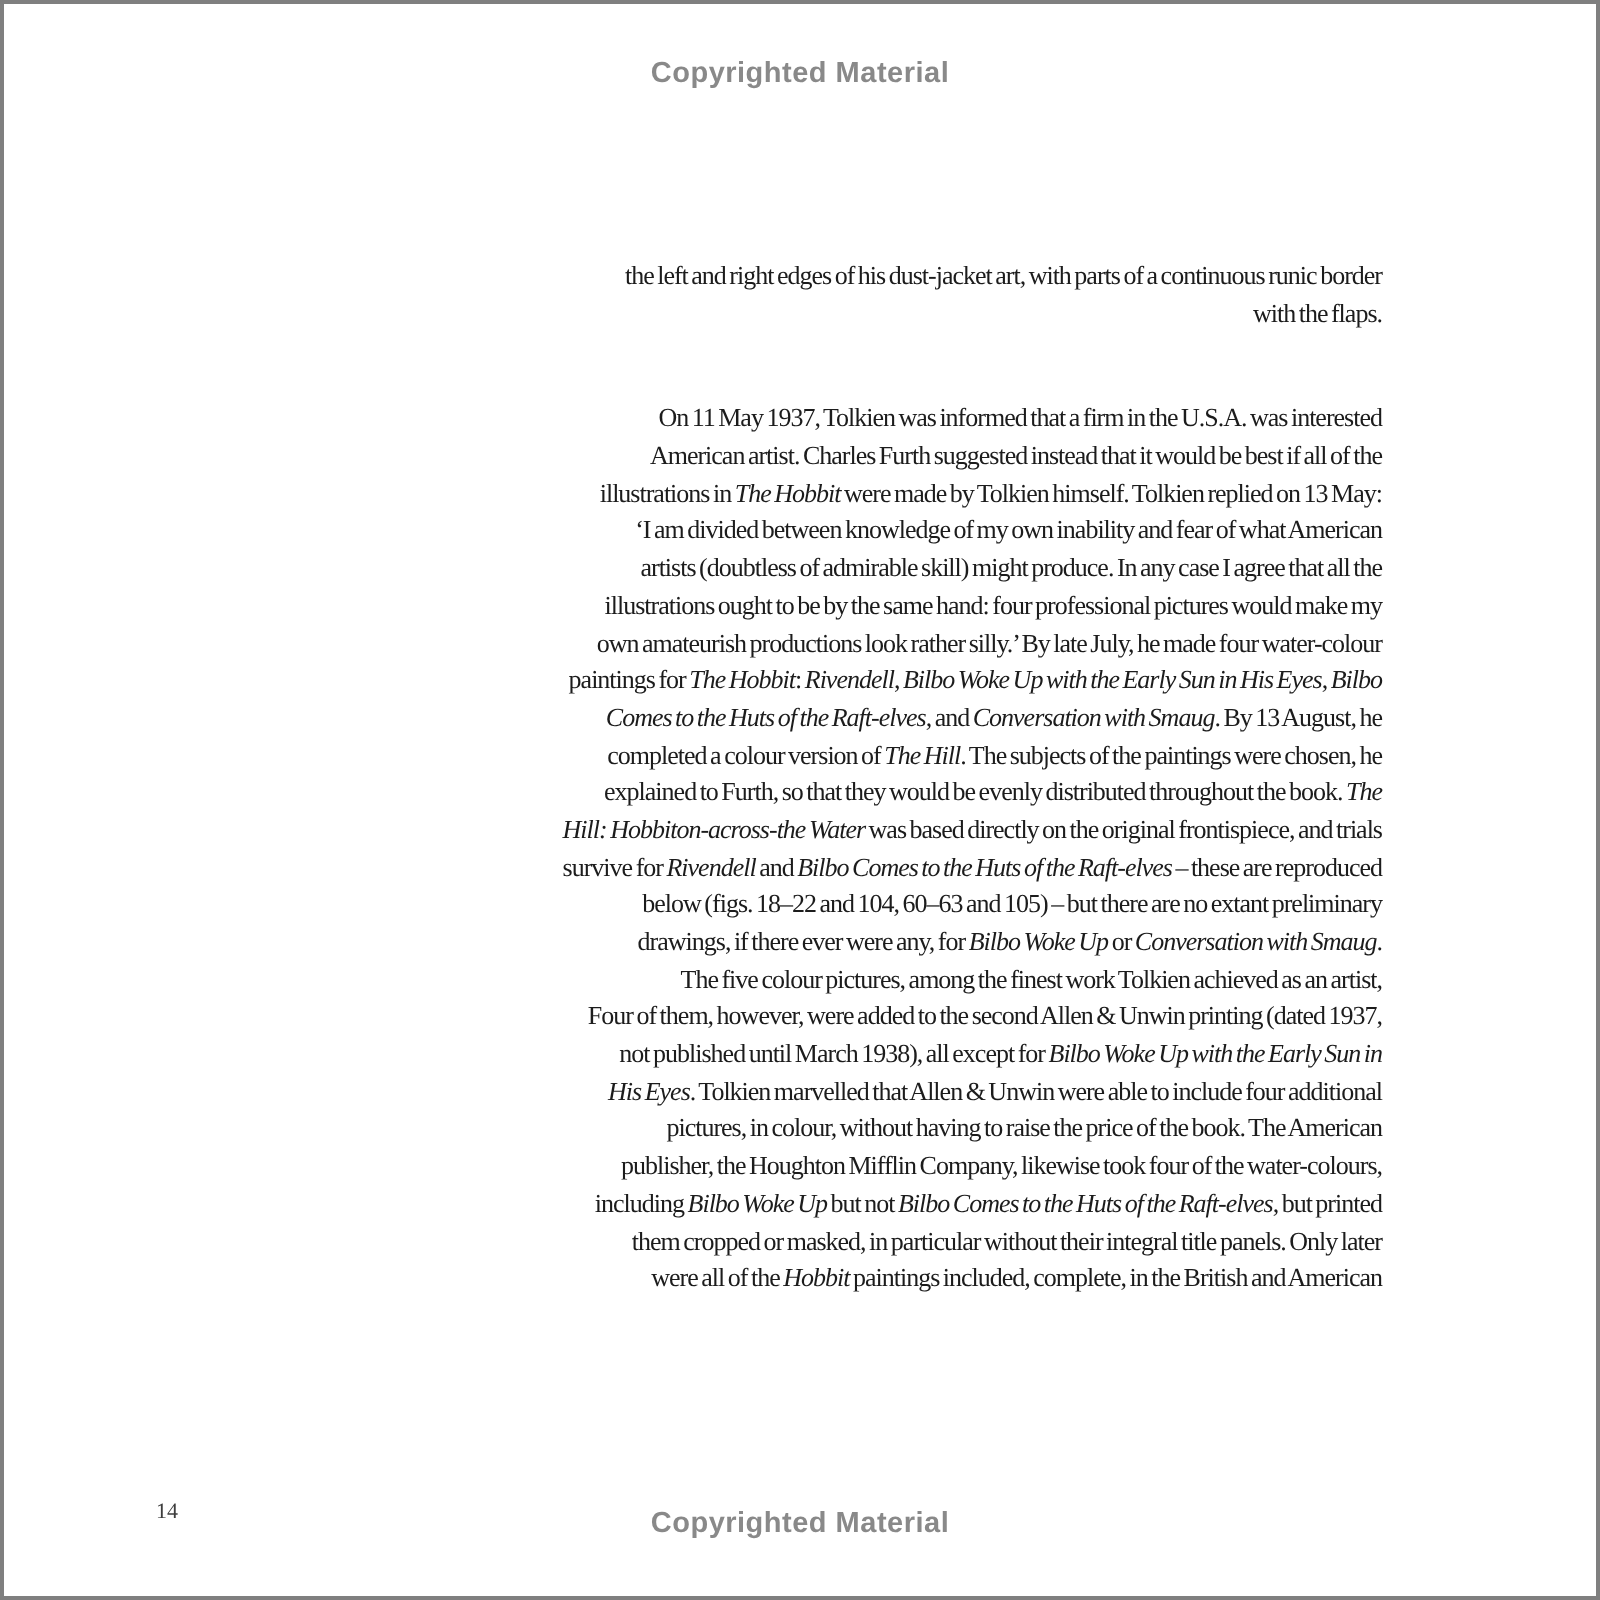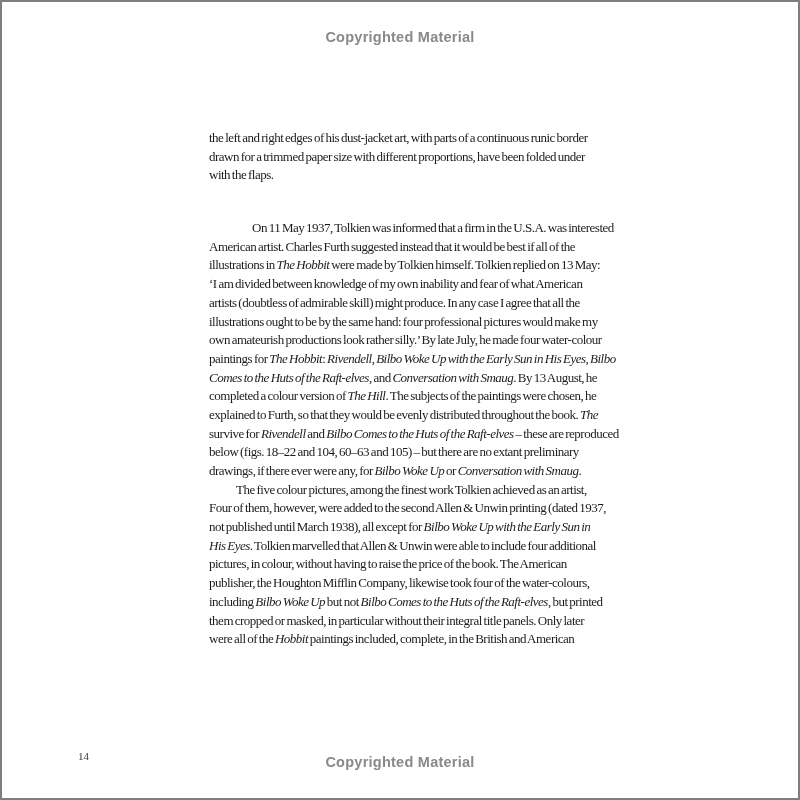--- a/index.html
+++ b/index.html
@@ -56,35 +56,35 @@
   .line.ind1 { padding-left: 27px; }
   .line.ind2 { padding-left: 43px; margin-top: 34px; }
   .it { font-style: italic; }
 </style>
 </head>
 <body>
 
 <div class="page" style="border-color: rgb(127, 127, 127);">
   <div class="copyright top" style="color: rgb(137, 137, 137);">Copyrighted Material</div>
 
-  <div class="text-block" id="text-block" style="color: rgb(28, 28, 28);">
+  <div class="text-block" id="text-block" style="color: rgb(28, 28, 28); text-align: right;">
       <div class="line"><span class="seg">the left and right edges of his dust-jacket art, with parts of a continuous runic border</span></div>
-      <div class="line"><span class="seg">drawn for a trimmed paper size with different proportions, have been folded under</span></div>
       <div class="line"><span class="seg">with the flaps.</span></div>
       <div class="line ind2"><span class="seg">On 11 May 1937, Tolkien was informed that a firm in the U.S.A. was interested</span></div>
       <div class="line"><span class="seg">American artist. Charles Furth suggested instead that it would be best if all of the</span></div>
       <div class="line"><span class="seg">illustrations in </span><span class="seg it">The Hobbit</span><span class="seg"> were made by Tolkien himself. Tolkien replied on 13 May:</span></div>
       <div class="line"><span class="seg">‘I am divided between knowledge of my own inability and fear of what American</span></div>
       <div class="line"><span class="seg">artists (doubtless of admirable skill) might produce. In any case I agree that all the</span></div>
       <div class="line"><span class="seg">illustrations ought to be by the same hand: four professional pictures would make my</span></div>
       <div class="line"><span class="seg">own amateurish productions look rather silly.’ By late July, he made four water-colour</span></div>
       <div class="line"><span class="seg">paintings for </span><span class="seg it">The Hobbit</span><span class="seg">: </span><span class="seg it">Rivendell</span><span class="seg">, </span><span class="seg it">Bilbo Woke Up with the Early Sun in His Eyes</span><span class="seg">, </span><span class="seg it">Bilbo</span></div>
       <div class="line"><span class="seg it">Comes to the Huts of the Raft-elves</span><span class="seg">, and </span><span class="seg it">Conversation with Smaug</span><span class="seg">. By 13 August, he</span></div>
       <div class="line"><span class="seg">completed a colour version of </span><span class="seg it">The Hill</span><span class="seg">. The subjects of the paintings were chosen, he</span></div>
       <div class="line"><span class="seg">explained to Furth, so that they would be evenly distributed throughout the book. </span><span class="seg it">The</span></div>
+      <div class="line"><span class="seg it">Hill: Hobbiton-across-the Water</span><span class="seg"> was based directly on the original frontispiece, and trials</span></div>
       <div class="line"><span class="seg">survive for </span><span class="seg it">Rivendell</span><span class="seg"> and </span><span class="seg it">Bilbo Comes to the Huts of the Raft-elves</span><span class="seg"> – these are reproduced</span></div>
       <div class="line"><span class="seg">below (figs. 18–22 and 104, 60–63 and 105) – but there are no extant preliminary</span></div>
       <div class="line"><span class="seg">drawings, if there ever were any, for </span><span class="seg it">Bilbo Woke Up</span><span class="seg"> or </span><span class="seg it">Conversation with Smaug</span><span class="seg">.</span></div>
       <div class="line ind1"><span class="seg">The five colour pictures, among the finest work Tolkien achieved as an artist,</span></div>
       <div class="line"><span class="seg">Four of them, however, were added to the second Allen &amp; Unwin printing (dated 1937,</span></div>
       <div class="line"><span class="seg">not published until March 1938), all except for </span><span class="seg it">Bilbo Woke Up with the Early Sun in</span></div>
       <div class="line"><span class="seg it">His Eyes</span><span class="seg">. Tolkien marvelled that Allen &amp; Unwin were able to include four additional</span></div>
       <div class="line"><span class="seg">pictures, in colour, without having to raise the price of the book. The American</span></div>
       <div class="line"><span class="seg">publisher, the Houghton Mifflin Company, likewise took four of the water-colours,</span></div>
       <div class="line"><span class="seg">including </span><span class="seg it">Bilbo Woke Up</span><span class="seg"> but not </span><span class="seg it">Bilbo Comes to the Huts of the Raft-elves</span><span class="seg">, but printed</span></div>

